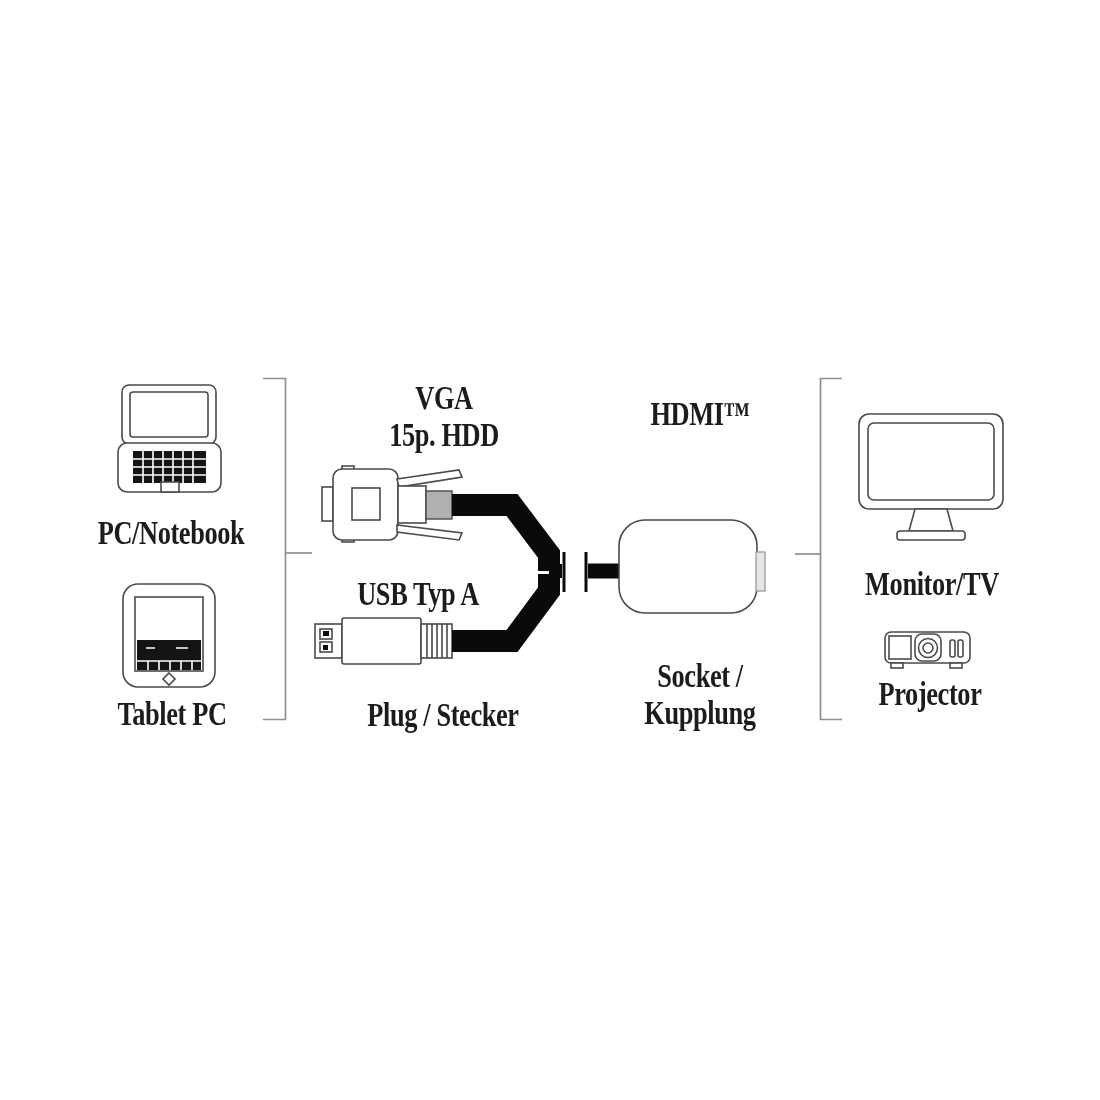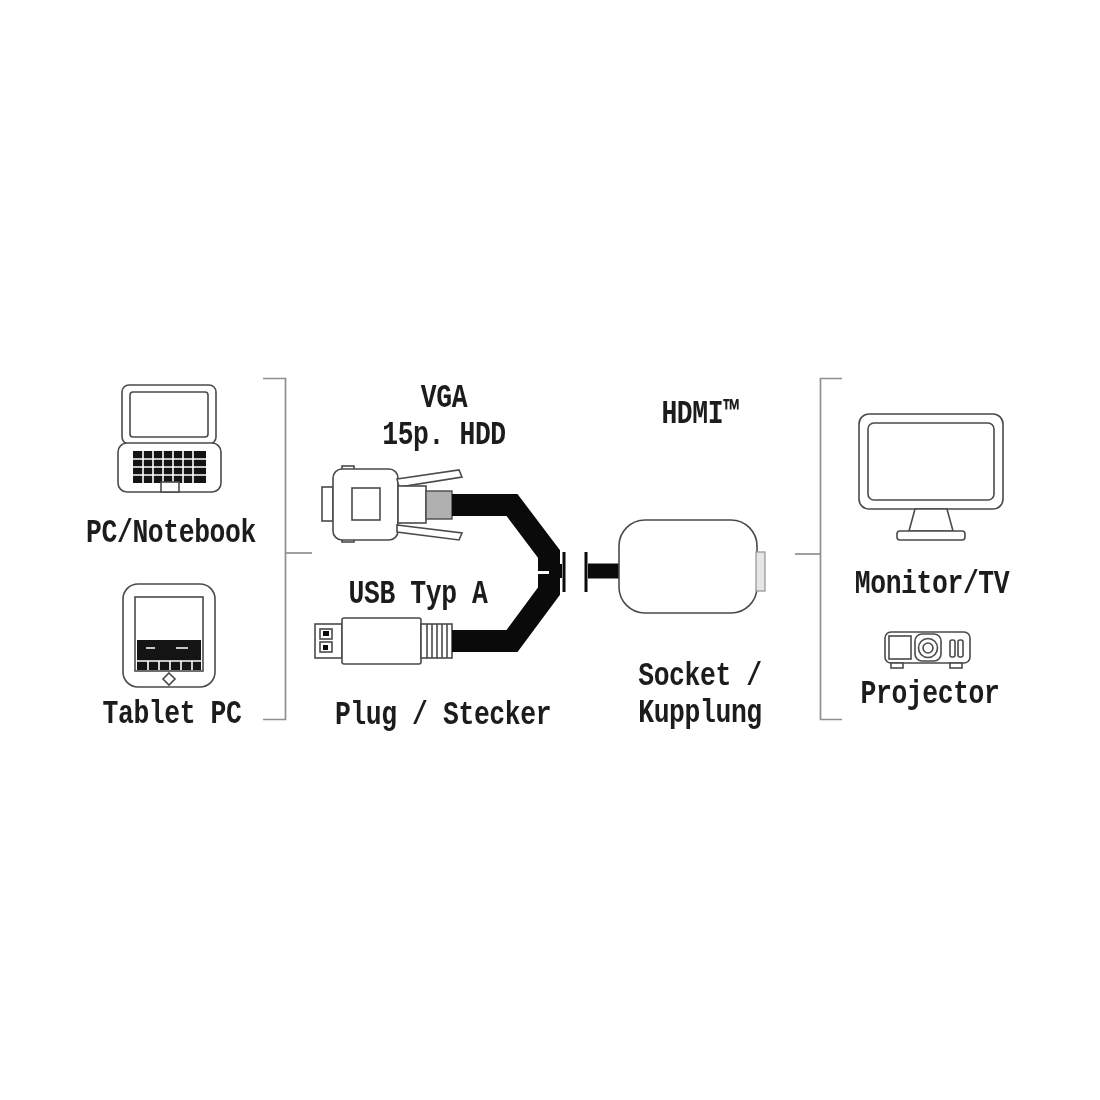--- a/index.html
+++ b/index.html
@@ -1,18 +1,18 @@
 <!DOCTYPE html>
 <html style="--line: #4a4a4a; --cable: #0a0a0a; --boot: #b0b0b0; --bracket: #8f8f8f; --text: #1c1c1c; --dark: #141414; --tabfill: #e6e6e6;"><head>
 <meta charset="utf-8">
 <style>
   html,body{margin:0;padding:0;background:#fff;}
   #canvas{
     position:relative;width:1100px;height:1100px;background:#fff;overflow:hidden;
-    font-family:Liberation Mono, monospace;
+    font-family:Liberation Serif, serif;
   }
   .label{
     position:absolute;color:var(--text);font-size:33px;font-weight:700;
     white-space:nowrap;text-align:center;line-height:37px;letter-spacing:-0.5px;
     transform:translateX(-50%) scaleX(0.8);transform-origin:50% 0;
   }
   #diagram-svg{position:absolute;left:0;top:0;}
   
   .ln{fill:#ffffff;stroke:var(--line);stroke-width:1.6px;}
   .lnf{fill:none;stroke:var(--line);stroke-width:1.6px;}

